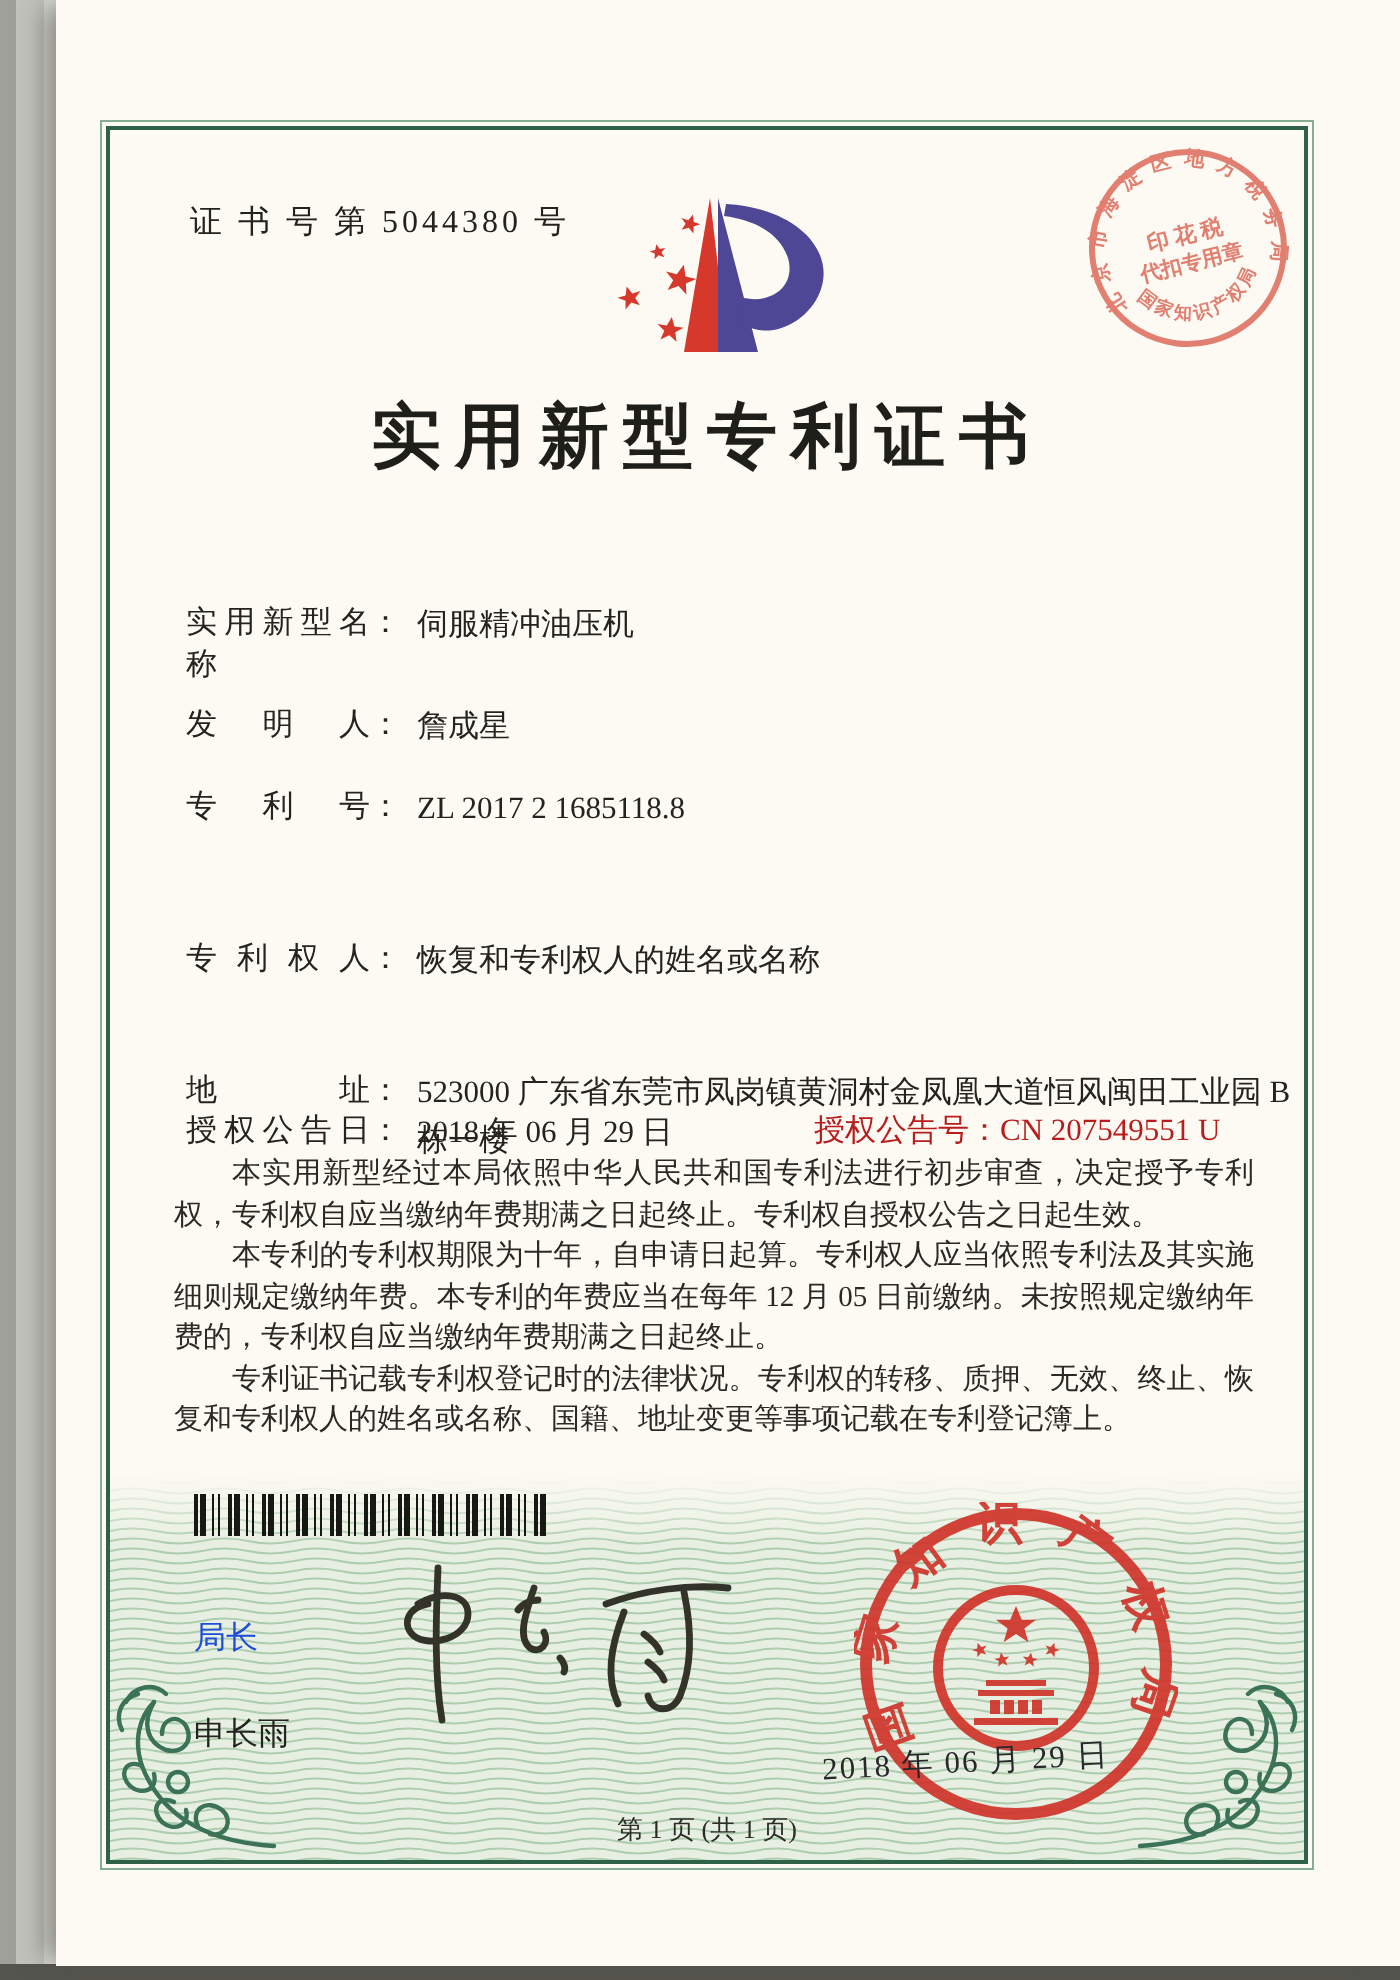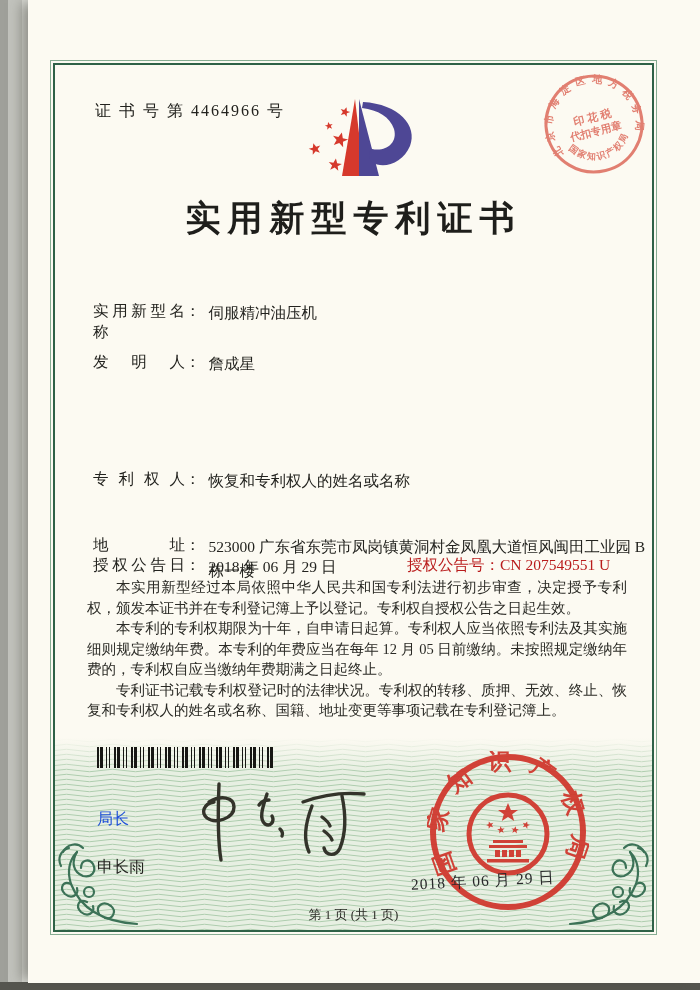--- a/index.html
+++ b/index.html
@@ -73,21 +73,21 @@
           <defs>
             <pattern id="wv" width="46" height="5" patternUnits="userSpaceOnUse">
               <path d="M0 2.5 Q 11.5 0, 23 2.5 T 46 2.5" fill="none" stroke="#aecdae" stroke-width="1"></path>
             </pattern>
           </defs>
           <rect width="100%" height="100%" fill="url(#wv)"></rect>
         </svg>
         <div class="pattern-fade"></div>
       </div>
 
-      <div class="abs cert-no">证 书 号 第 4464966 号</div>
+      <div class="abs cert-no">证 书 号 第 5044380 号</div>
 
       <div class="abs logo">
         <svg width="140" height="100" viewBox="0 0 140 100">
           <g fill="#d6392c">
             <path transform="translate(62,19) scale(0.5) rotate(18)" d="M0,-10 L2.9,-3.1 10,-3.1 4.2,1.2 6.2,8.1 0,4 -6.2,8.1 -4.2,1.2 -10,-3.1 -2.9,-3.1 Z"></path>
             <path transform="translate(46,33) scale(0.4) rotate(-12)" d="M0,-10 L2.9,-3.1 10,-3.1 4.2,1.2 6.2,8.1 0,4 -6.2,8.1 -4.2,1.2 -10,-3.1 -2.9,-3.1 Z"></path>
             <path transform="translate(57,47) scale(0.78) rotate(14)" d="M0,-10 L2.9,-3.1 10,-3.1 4.2,1.2 6.2,8.1 0,4 -6.2,8.1 -4.2,1.2 -10,-3.1 -2.9,-3.1 Z"></path>
             <path transform="translate(32,56) scale(0.6) rotate(-16)" d="M0,-10 L2.9,-3.1 10,-3.1 4.2,1.2 6.2,8.1 0,4 -6.2,8.1 -4.2,1.2 -10,-3.1 -2.9,-3.1 Z"></path>
             <path transform="translate(52,72) scale(0.66) rotate(8)" d="M0,-10 L2.9,-3.1 10,-3.1 4.2,1.2 6.2,8.1 0,4 -6.2,8.1 -4.2,1.2 -10,-3.1 -2.9,-3.1 Z"></path>
             <path d="M72,6 L81,83 L59,83 Z"></path>
@@ -100,35 +100,38 @@
       </div>
 
       <div class="abs title">实用新型专利证书</div>
 
       <div class="abs row" style="top:287px;">
         <span class="flabel">发明人</span><span class="fcolon">：</span><span class="fvalue">詹成星</span>
       </div>
       <div class="abs row" style="top:236px;">
         <span class="flabel">实用新型名称</span><span class="fcolon">：</span><span class="fvalue">伺服精冲油压机</span>
       </div>
+      <div class="abs row" style="top:328px;">
+        <span class="flabel">专利号</span><span class="fcolon">：</span><span class="fvalue">ZL 2017 2 1685118.8</span>
+      </div>
       <div class="abs row" style="top:404px;">
         <span class="flabel">专利权人</span><span class="fcolon">：</span><span class="fvalue">恢复和专利权人的姓名或名称</span>
       </div>
       <div class="abs row" style="top:434px;margin-top:36px;">
         <span class="flabel">地址</span><span class="fcolon">：</span><span class="fvalue">523000 广东省东莞市凤岗镇黄洞村金凤凰大道恒风闽田工业园 B 栋一楼</span>
       </div>
       <div class="abs row" style="top:490px;">
         <span class="flabel">授权公告日</span><span class="fcolon">：</span><span class="fvalue">2018 年 06 月 29 日</span>
       </div>
       <div class="abs row2" style="left:352px;top:490px;">
         <span>授权公告号</span><span>：</span><span>CN 207549551 U</span>
       </div>
 
       <div class="abs paras">
-        <p>本实用新型经过本局依照中华人民共和国专利法进行初步审查，决定授予专利权，颁发本证书并在专利登记簿上予以登记。专利权自授权公告之日起生效。</p>
+        <p>本实用新型经过本局依照中华人民共和国专利法进行初步审查，决定授予专利权，专利权自应当缴纳年费期满之日起终止。专利权自授权公告之日起生效。</p>
         <p>本专利的专利权期限为十年，自申请日起算。专利权人应当依照专利法及其实施细则规定缴纳年费。本专利的年费应当在每年 12 月 05 日前缴纳。未按照规定缴纳年费的，专利权自应当缴纳年费期满之日起终止。</p>
         <p>专利证书记载专利权登记时的法律状况。专利权的转移、质押、无效、终止、恢复和专利权人的姓名或名称、国籍、地址变更等事项记载在专利登记簿上。</p>
       </div>
 
       <div class="abs barcode"></div>
 
       <div class="abs director-title">局长</div>
       <div class="abs director-name">申长雨</div>
 
       <div class="abs signature">

